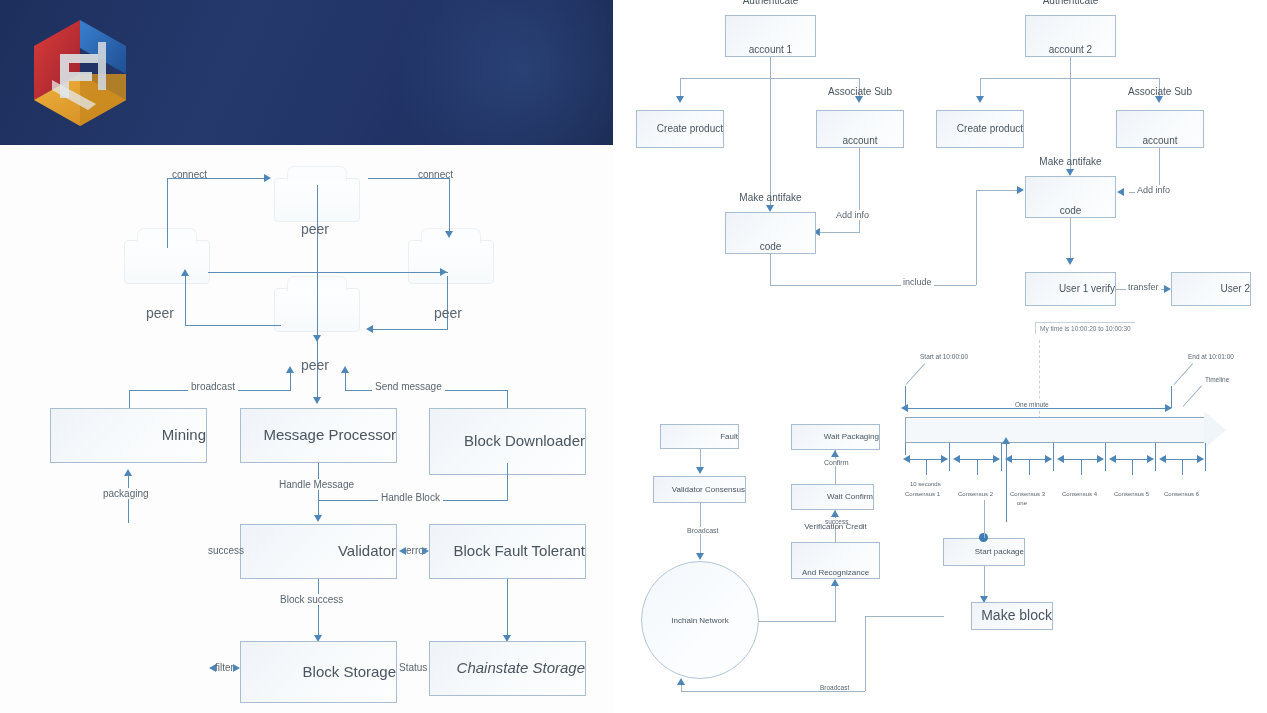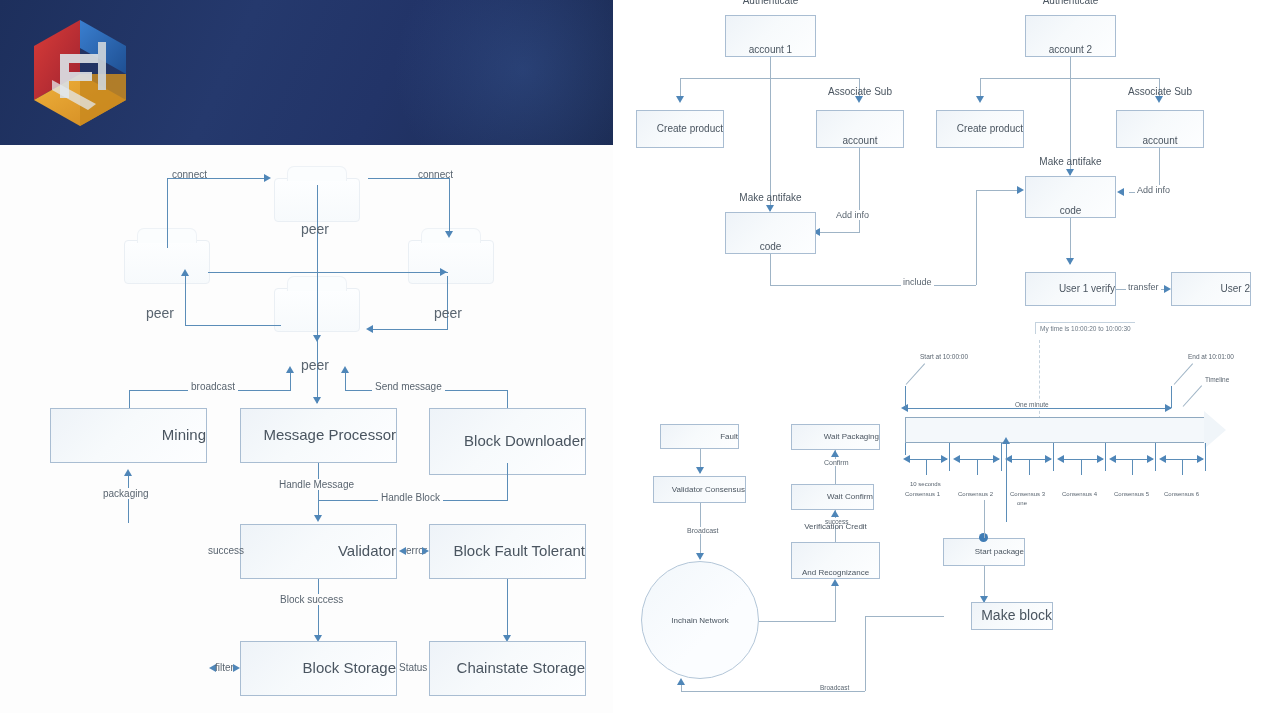--- a/index.html
+++ b/index.html
@@ -215,24 +215,24 @@
     <div class="lbl" style="left:406px;top:400px;font-size:10px;">error</div>
     <div class="arw right" style="left:422px;top:402px;"></div>
 
     <div class="ln v" style="left:318px;top:434px;height:60px;"></div>
     <div class="arw down" style="left:314px;top:490px;"></div>
     <div class="lbl" style="left:277px;top:449px;font-size:10px;background:#fdfdfd;padding:0 3px;">Block success</div>
 
     <div class="ln v" style="left:507px;top:434px;height:60px;"></div>
     <div class="arw down" style="left:503px;top:490px;"></div>
 
-    <div class="node" style="left:240px;top:496px;width:157px;height:55px;font-size:15px;">
+    <div class="node" style="left:240px;top:496px;width:157px;height:62px;font-size:15px;">
       <span>Block Storage</span>
     </div>
-    <div class="node" style="left:429px;top:496px;width:157px;height:55px;font-size:15px;">
+    <div class="node" style="left:429px;top:496px;width:157px;height:55px;font-size:15px;font-style:italic;">
       <span>Chainstate Storage</span>
     </div>
 
     <div class="arw left" style="left:209px;top:519px;"></div>
     <div class="lbl" style="left:215px;top:517px;font-size:10px;">filter</div>
     <div class="arw right" style="left:233px;top:519px;"></div>
 
     <div class="lbl" style="left:399px;top:517px;font-size:10px;">Status</div>
   </div>
 

